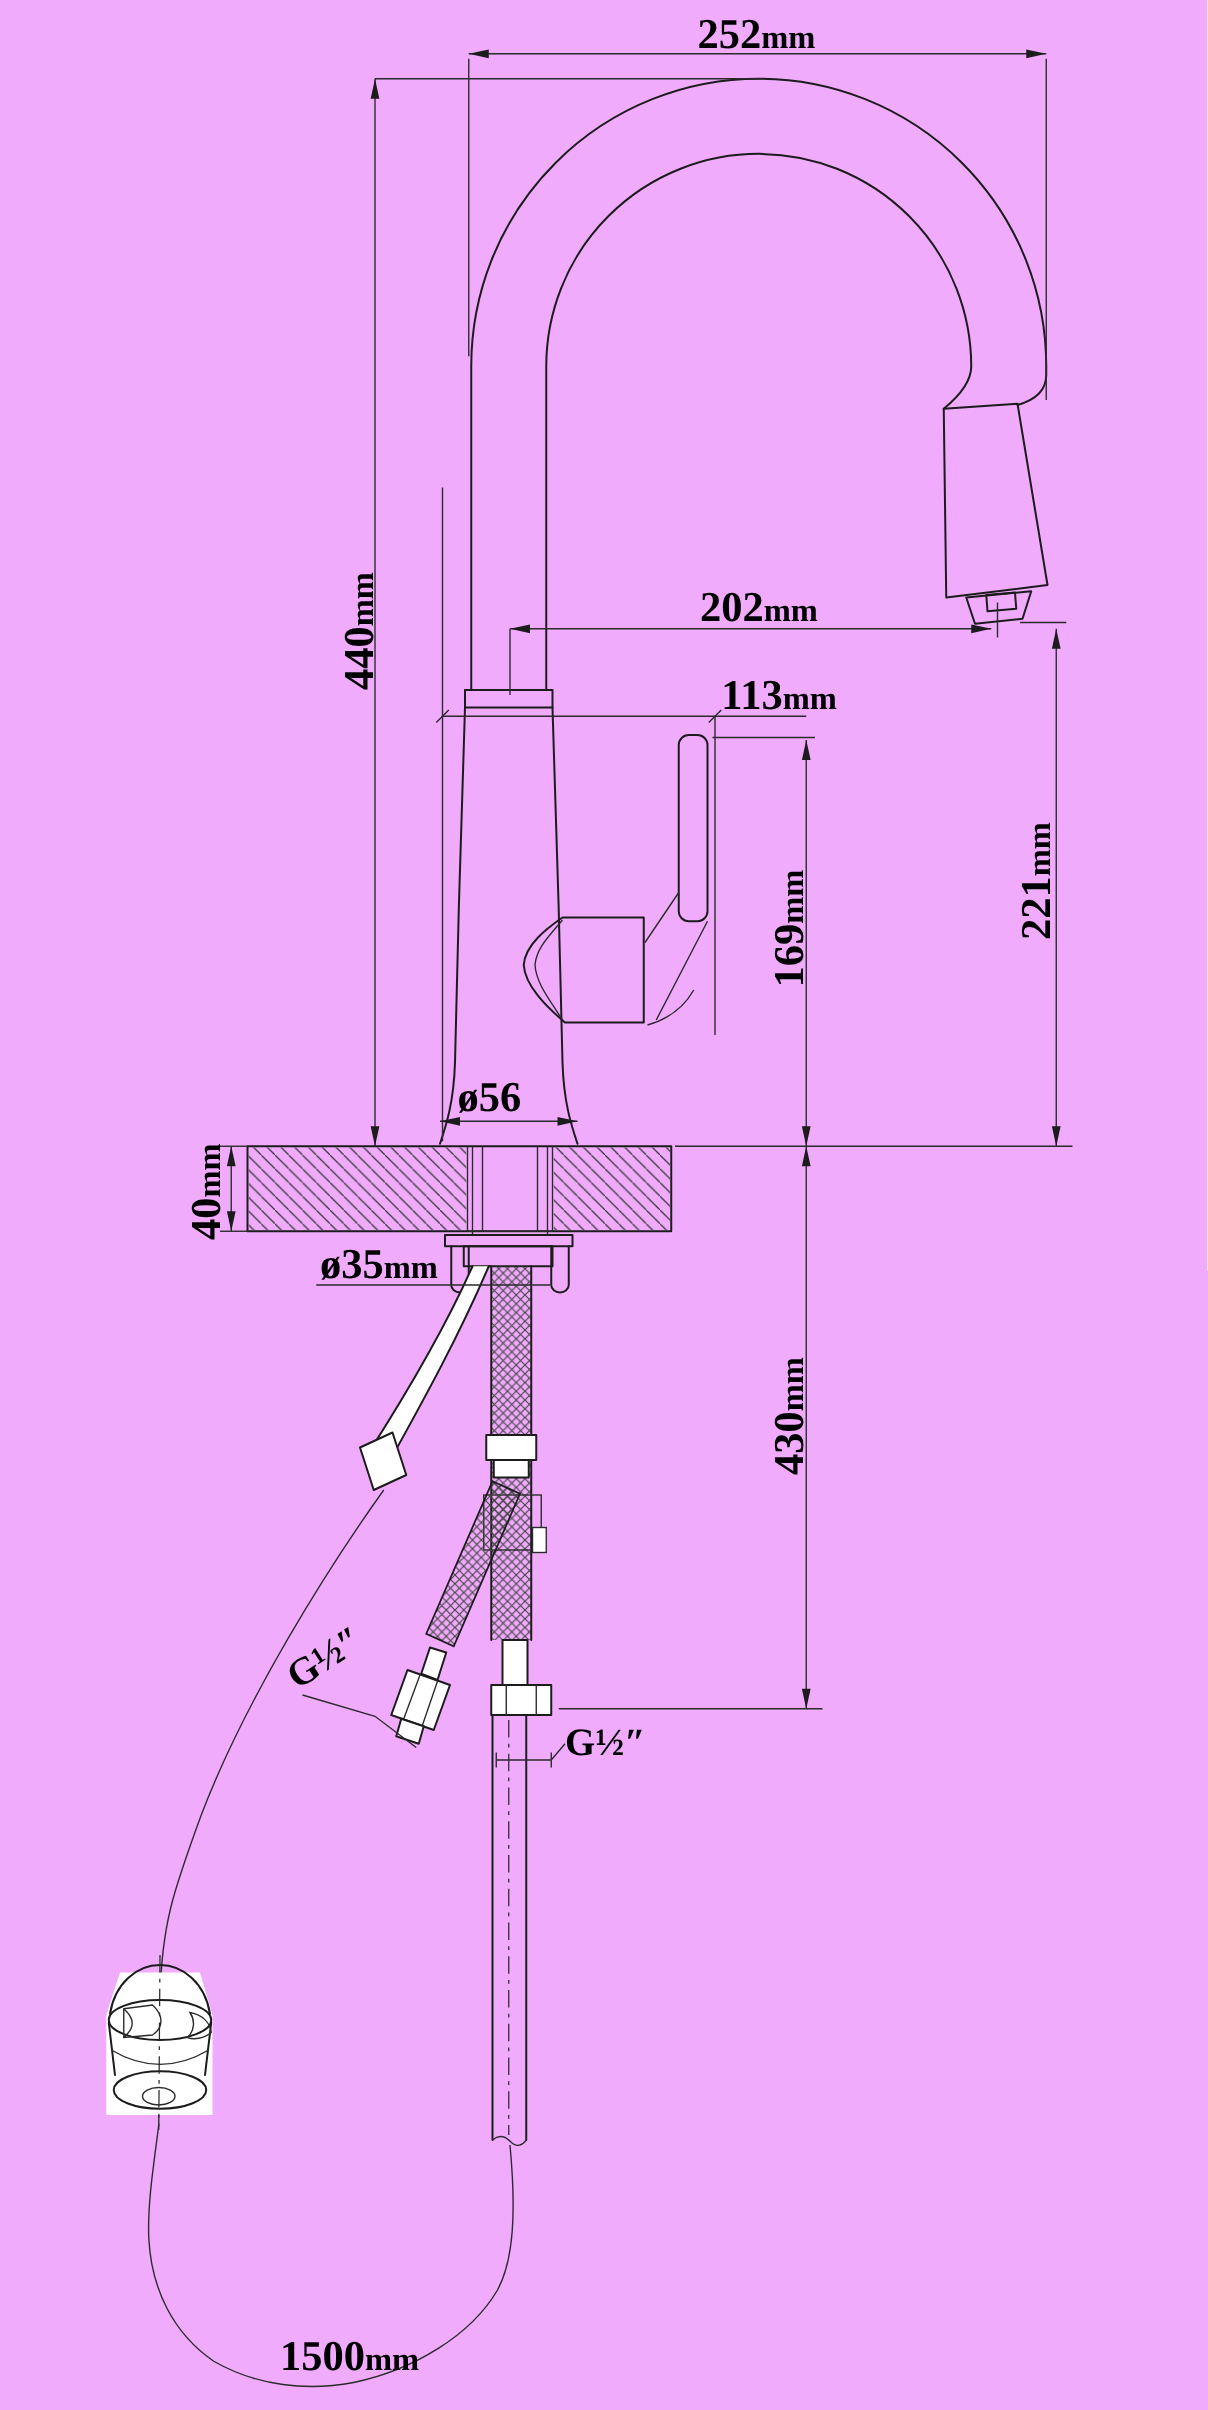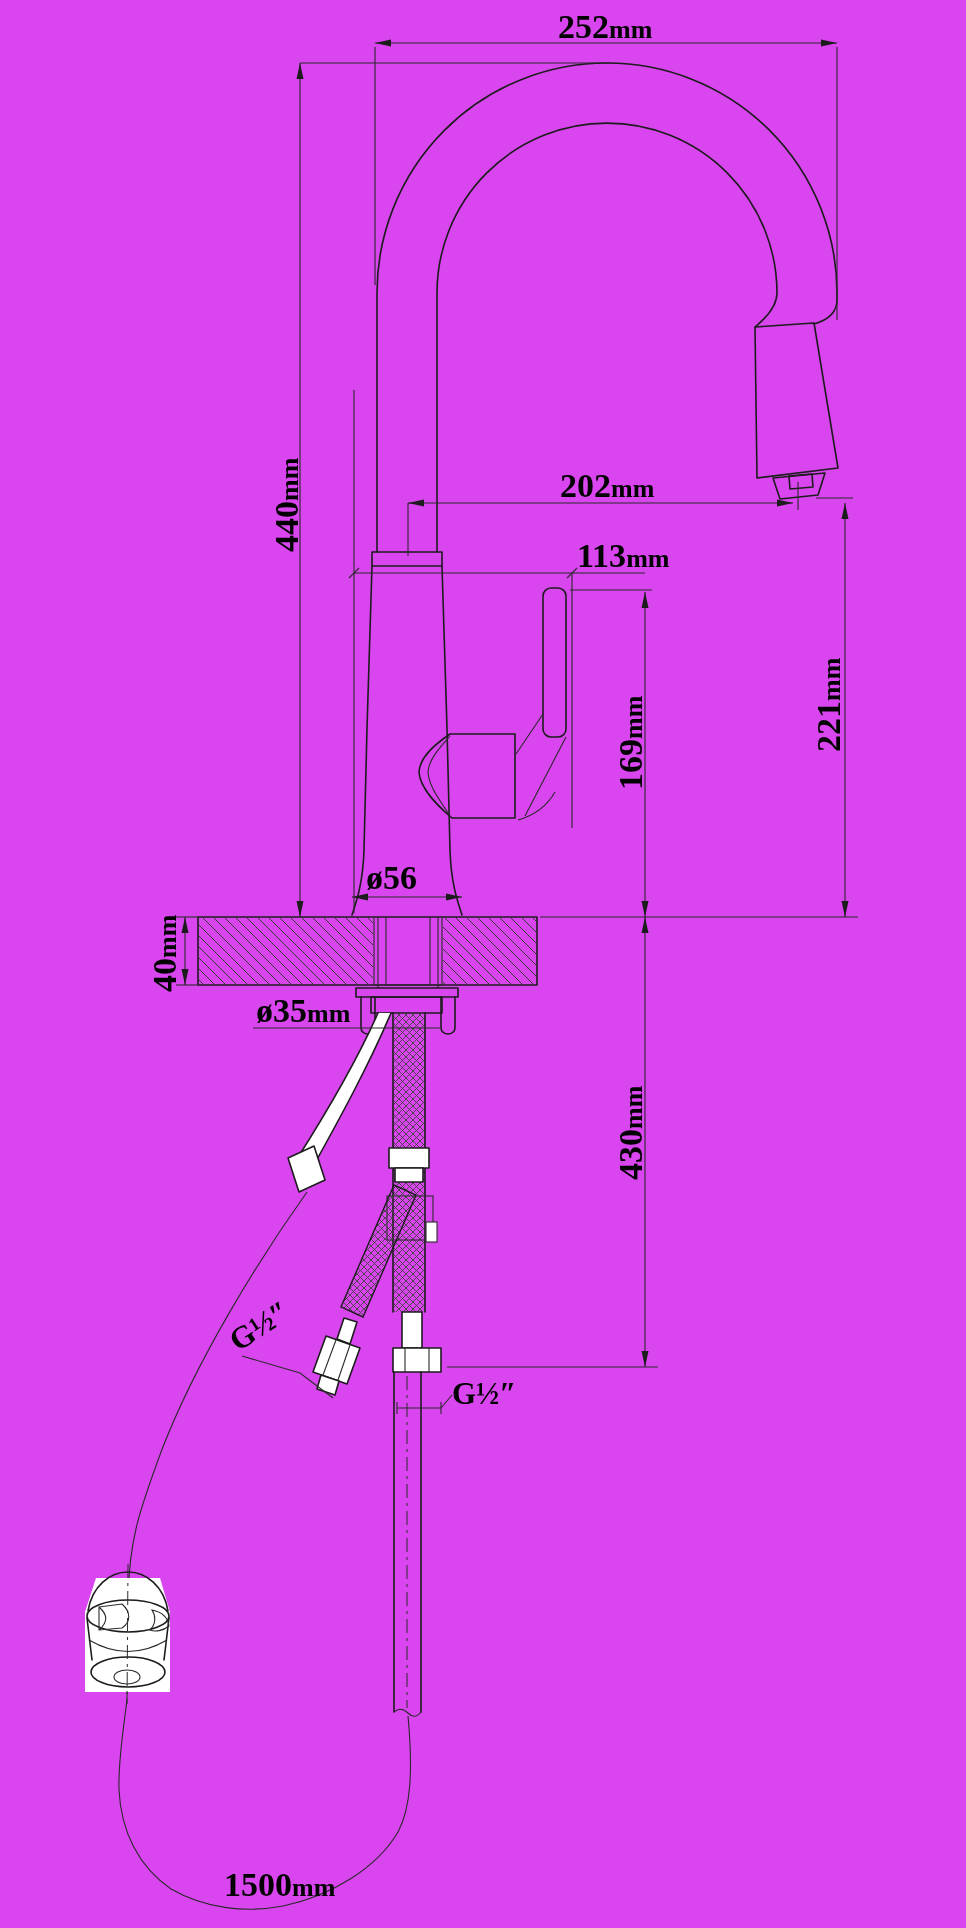--- a/index.html
+++ b/index.html
@@ -1,16 +1,16 @@
 <!DOCTYPE html>
 <html><head>
 <meta charset="utf-8">
 <style>
   html,body{margin:0;padding:0;background:#ffffff;}
-  .stage{width:966px;height:1928px;position:relative;background:#d946ef;margin:0 auto;}
+  .stage{width:966px;height:1928px;position:relative;background:#f0abfc;margin:0 auto;}
   svg{display:block;}
   .obj{stroke:#1c1c1c;stroke-width:1.6;fill:none;stroke-linejoin:round;stroke-linecap:round;}
   .obj-thin{stroke:#2a2a2a;stroke-width:1.1;fill:none;}
   .dim{stroke:#2a2a2a;stroke-width:1.1;fill:none;}
   .arr{fill:#1c1c1c;stroke:none;}
   .whitefill{fill:#ffffff;stroke:none;}
   .wh{fill:#ffffff;}
   .dashdot{stroke:#2a2a2a;stroke-width:1;fill:none;stroke-dasharray:14 5 3 5;}
   .num{font-family:"Liberation Serif",serif;font-weight:bold;font-size:34px;fill:#000;}
   .unit{font-size:26px;}

